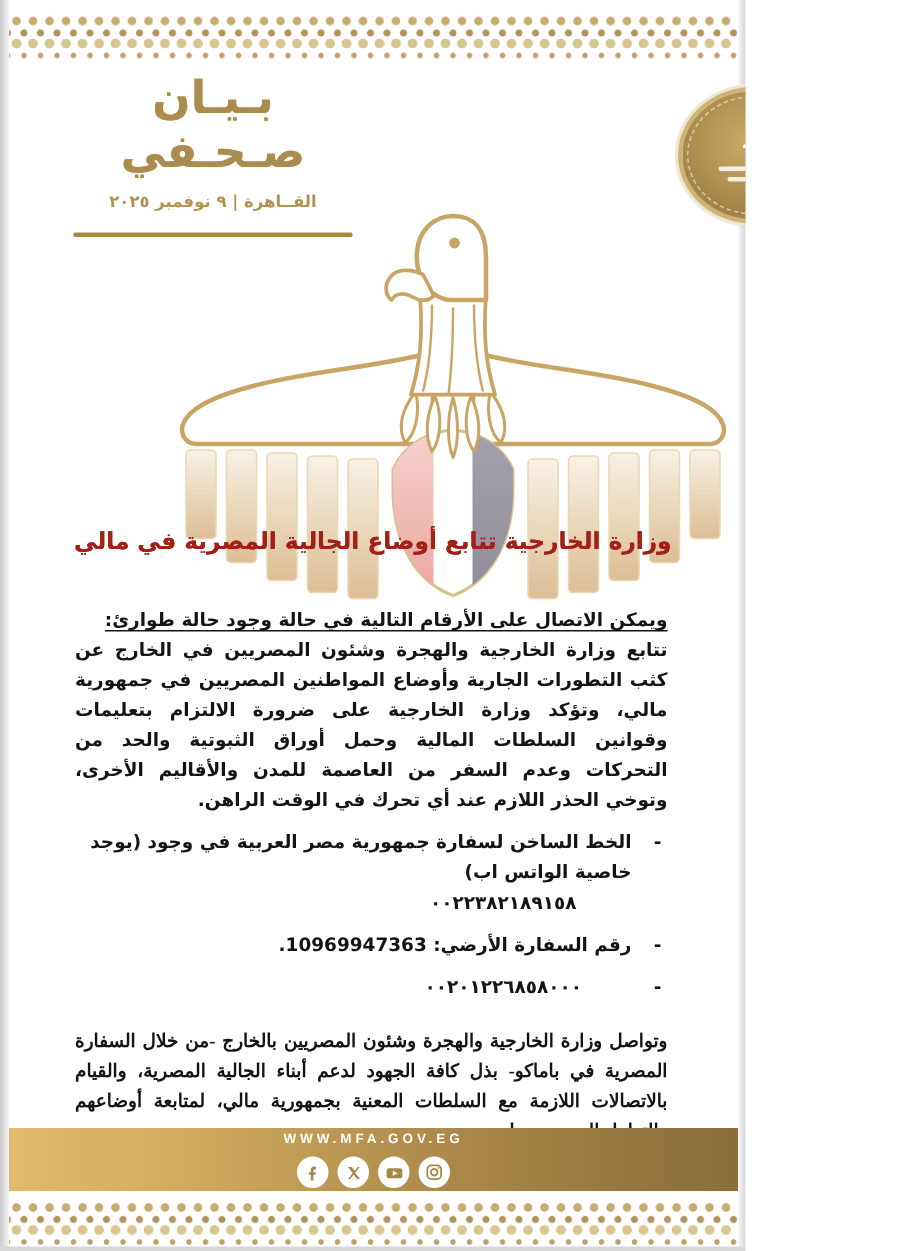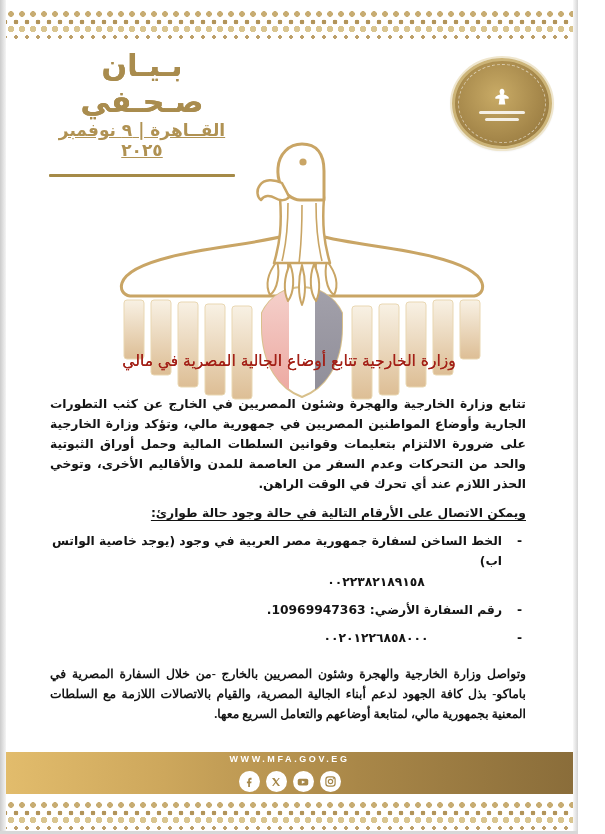--- a/index.html
+++ b/index.html
@@ -1,18 +1,18 @@
 <!DOCTYPE html>
 <html lang="ar"><head>
 <meta charset="utf-8">
 <style>
   * { margin:0; padding:0; box-sizing:border-box; }
   body { background:#ffffff; font-family:"DejaVu Sans", sans-serif; }
   .page {
-    position:relative; width:578px; height:834px; background:#ffffff;
+    position:relative; width:497px; height:834px; background:#ffffff;
     overflow:hidden;
   }
   
   .edge-l { position:absolute; left:0; top:0; bottom:0; width:6px;
     background:linear-gradient(90deg,#bfbfbf,#f2f2f2); opacity:.8; }
   .edge-r { position:absolute; right:0; top:0; bottom:0; width:5px;
     background:linear-gradient(270deg,#c9c9c9,#f7f7f7); opacity:.8; }
   .edge-b { position:absolute; left:0; right:0; bottom:0; height:3px; background:#d8d8d8; }
 
   
@@ -27,37 +27,37 @@
     background-position: 0 1px, 5px 9px, 0 16px, 5px 25px;
     background-repeat: repeat-x;
   }
   .ornament-top { top:8px; }
   .ornament-bottom { top:799px; }
 
   
   .press-block { position:absolute; left:42px; top:48px; width:200px; text-align:center; }
   .press-title { color:#a98c4e; font-size:30px; font-weight:bold; direction:rtl; line-height:1.2;
     text-shadow:0 0 .5px #a98c4e; }
-  .dateline { color:#b09253; font-size:17px; font-weight:bold; direction:rtl; margin-top:0;text-decoration:underline; }
+  .dateline { color:#b09253; font-size:11px; font-weight:bold; direction:rtl; margin-top:8px; }
   .gold-rule { width:186px; height:3px; background:#a58a47; margin:14px auto 0 auto; border-radius:1px; }
 
   .seal { position:absolute; left:452px; top:58px; width:100px; height:91px; border-radius:50%;
     background:radial-gradient(circle at 45% 40%, #c9ab66, #a5874a 60%, #8c7038);
     border:3px solid #ccb478; box-shadow:0 0 0 2px #efe6cd, 0 1px 3px rgba(0,0,0,.25);
     display:flex; flex-direction:column; align-items:center; justify-content:center; gap:4px;
   }
   .seal-inner-ring { position:absolute; inset:3px; border-radius:50%; border:1px dashed rgba(255,255,255,.55); }
   .seal-line { height:3px; background:rgba(255,255,255,.85); border-radius:2px; }
   .seal-line1 { width:46px; }
   .seal-line2 { width:34px; }
 
   
   .emblem { position:absolute; left:112px; top:136px; width:380px; height:264px; }
   .headline { position:absolute; left:0; right:0; top:352px; text-align:center;
-    color:#a32017; font-size:15.5px; font-weight:normal; direction:rtl;
+    color:#a32017; font-size:15.5px; font-weight:bold; direction:rtl;
     text-shadow:0 0 .4px #a32017; }
 
   
   .content { position:absolute; left:50px; right:52px; top:394px; direction:rtl;
     color:#141414; font-size:12.3px; font-weight:bold; line-height:20px; }
   .para { text-align:justify; }
   .emergency { margin-top:9px; text-decoration:underline; text-underline-offset:3px; }
   .contacts { margin-top:6px; list-style:none; }
   .contact { position:relative; padding-right:24px; margin-top:8px; }
   .contact-marker { position:absolute; right:4px; top:0; }
@@ -164,22 +164,22 @@
 
       <path d="M190 7 C177 7 167 17 166 31 C165 43 170 53 176 58 C180 61 184 63 188 63 L212 63 L212 34 C212 16 204 7 190 7 Z" fill="#ffffff" stroke="#c9a565" stroke-width="3" stroke-linejoin="round"></path>
       <path d="M170 46 C162 42 152 42 148 48 C144 53 145 60 149 63 C152 58 158 58 163 61 C168 64 174 64 177 60 C175 55 172 50 170 46 Z" fill="#ffffff" stroke="#c9a565" stroke-width="2.5" stroke-linejoin="round"></path>
       <circle cx="191" cy="25" r="3.6" fill="#c9a565"></circle>
     </svg>
   </div>
 
   <div class="headline">وزارة الخارجية تتابع أوضاع الجالية المصرية في مالي</div>
 
   <div class="content">
+    <p class="para emergency">ويمكن الاتصال على الأرقام التالية في حالة وجود حالة طوارئ:</p>
     <p class="para">تتابع وزارة الخارجية والهجرة وشئون المصريين في الخارج عن كثب التطورات الجارية وأوضاع المواطنين المصريين في جمهورية مالي، وتؤكد وزارة الخارجية على ضرورة الالتزام بتعليمات وقوانين السلطات المالية وحمل أوراق الثبوتية والحد من التحركات وعدم السفر من العاصمة للمدن والأقاليم الأخرى، وتوخي الحذر اللازم عند أي تحرك في الوقت الراهن.</p>
-    <p class="para emergency">ويمكن الاتصال على الأرقام التالية في حالة وجود حالة طوارئ:</p>
 
     <ul class="contacts">
       <li class="contact">
         <span class="contact-marker">-</span>
         <span class="contact-label">الخط الساخن لسفارة جمهورية مصر العربية في وجود (يوجد خاصية الواتس اب)</span>
         <div class="contact-number">٠٠٢٢٣٨٢١٨٩١٥٨</div>
       </li>
       <li class="contact contact-inline">
         <span class="contact-marker">-</span>
         <span class="contact-label">رقم السفارة الأرضي:</span>

